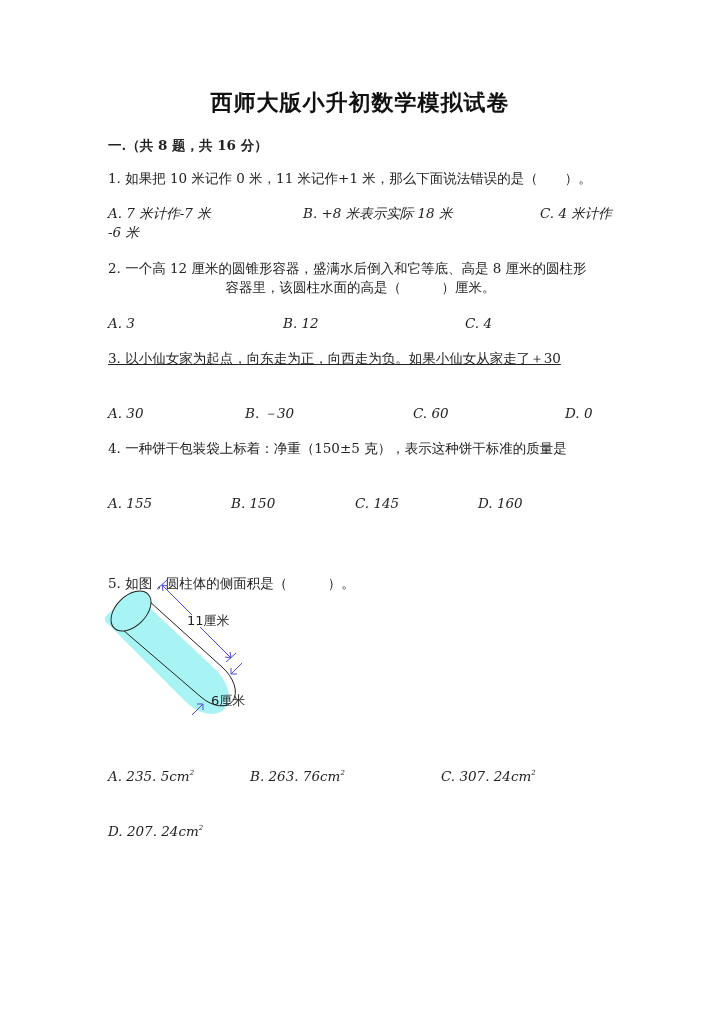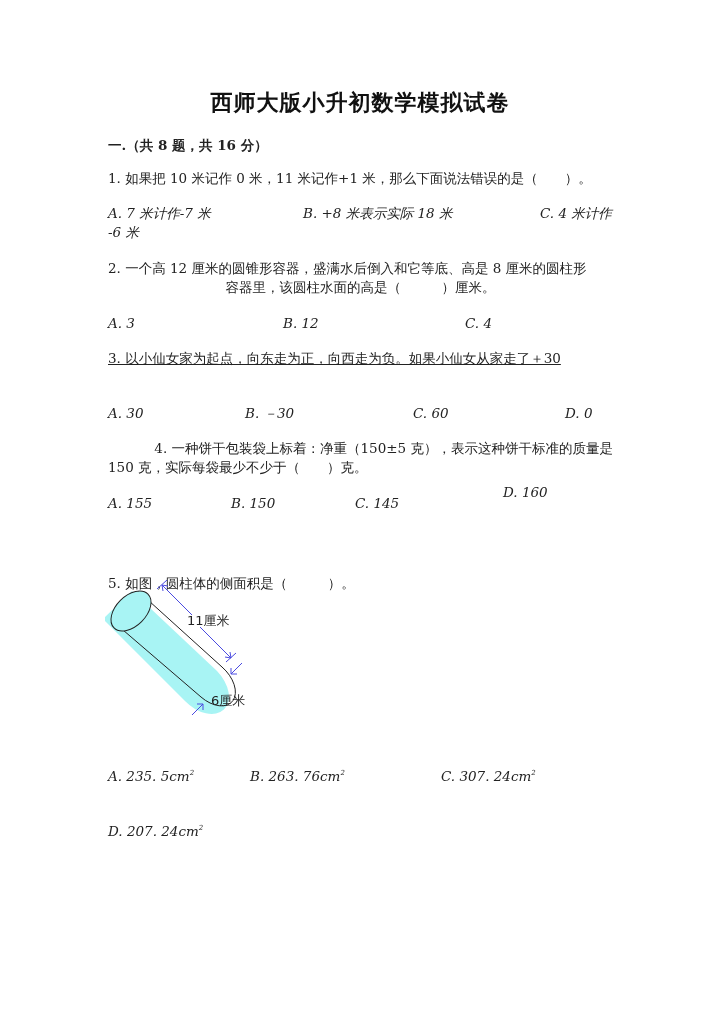--- a/index.html
+++ b/index.html
@@ -34,26 +34,25 @@
   <div class="opt" style="left:108px; top:313px;">A. 3</div>
   <div class="opt" style="left:283px; top:313px;">B. 12</div>
   <div class="opt" style="left:465px; top:313px;">C. 4</div>
 
   <div class="q" style="top:348px;text-decoration:underline;">3. 以小仙女家为起点，向东走为正，向西走为负。如果小仙女从家走了＋30</div>
   <div class="opt" style="left:108px; top:403px;">A. 30</div>
   <div class="opt" style="left:245px; top:403px;">B. －30</div>
   <div class="opt" style="left:413px; top:403px;">C. 60</div>
   <div class="opt" style="left:565px; top:403px;">D. 0</div>
 
-  <div class="q" style="top:438px;text-align:right;">4. 一种饼干包装袋上标着：净重（150±5 克），表示这种饼干标准的质量是</div>
-  <div class="q" style="top:457px;">150 克，实际每袋最少不少于（　　）克。</div>
+  <div class="q" style="top:438px;">4. 一种饼干包装袋上标着：净重（150±5 克），表示这种饼干标准的质量是</div>
   <div class="opt" style="left:108px; top:493px;">A. 155</div>
   <div class="opt" style="left:231px; top:493px;">B. 150</div>
   <div class="opt" style="left:355px; top:493px;">C. 145</div>
-  <div class="opt" style="left:478px; top:482px;margin-left:25px;">D. 160</div>
+  <div class="opt" style="left:478px; top:493px;">D. 160</div>
 
   <div class="q" style="top:528px;margin-top:45px;">5. 如图，圆柱体的侧面积是（　　　）。</div>
 
   <div class="diagram">
     <svg width="160" height="150" viewBox="0 0 160 150" xmlns="http://www.w3.org/2000/svg">
 
       <path d="M 27 16 L 112 96 A 16 24 -45 0 1 80 126 L -2 44 Z" fill="#a8f4f4" stroke="none"></path>
 
       <line x1="33" y1="16" x2="117" y2="92" stroke="#222" stroke-width="1"></line>
       <line x1="18" y1="55" x2="96" y2="122" stroke="#222" stroke-width="1"></line>

